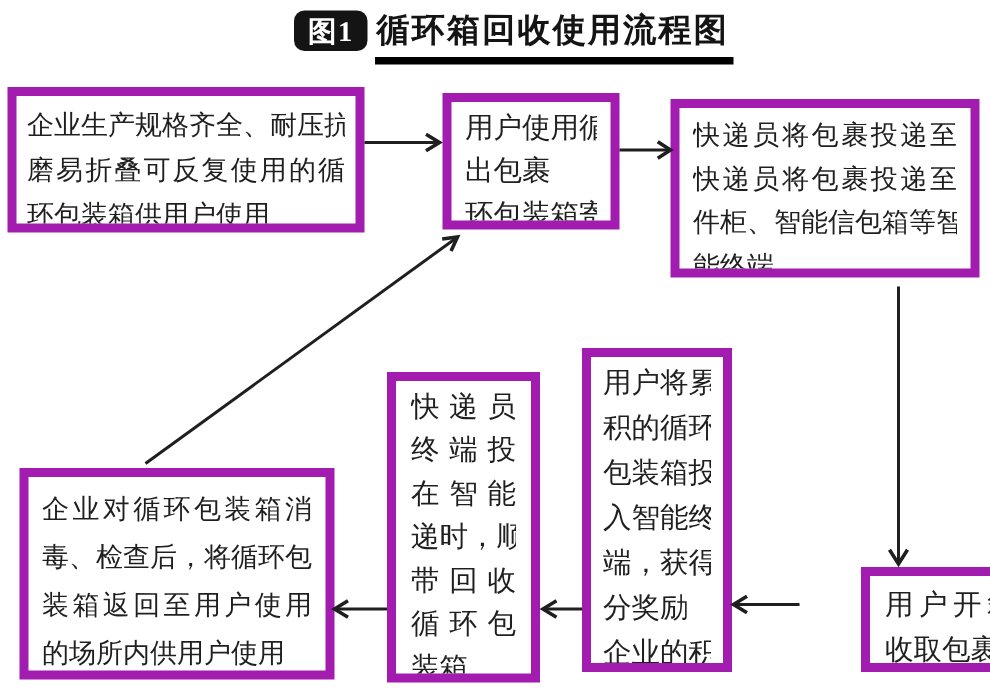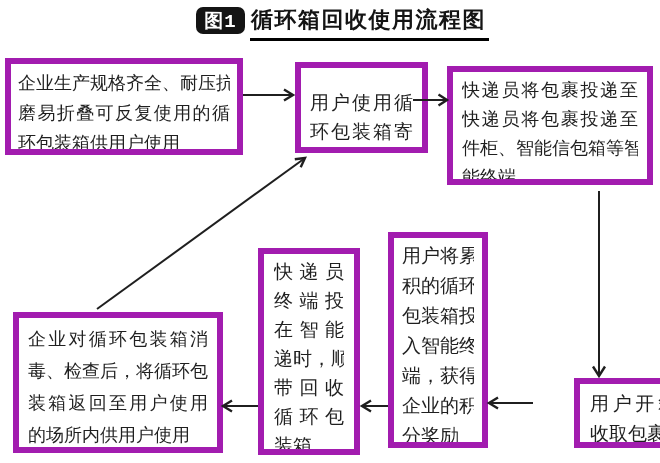--- a/index.html
+++ b/index.html
@@ -5,39 +5,39 @@
   html,body{margin:0;padding:0;background:#ffffff;}
   .canvas{
     position:relative;width:660px;height:463px;background:#ffffff;
     font-family:"Liberation Serif","DejaVu Serif",serif;color:#1f1f1f;overflow:hidden;
   }
   
   .fig-badge{
     position:absolute;left:196px;top:7px;width:49px;height:27px;
     background:#141414;color:#ffffff;border-radius:7px;
     display:flex;align-items:center;justify-content:center;
-    font-family:Liberation Mono, monospace;
+    font-family:Liberation Serif, serif;
     font-weight:700;font-size:19px;letter-spacing:1px;
   }
   .fig-title{
     position:absolute;left:250px;top:5px;
     font-family:"Liberation Sans","DejaVu Sans",sans-serif;
     font-weight:700;font-size:22px;color:#141414;
-    letter-spacing:1.5px;border-bottom:3px solid #000000;padding:0 3px 3px 1px;
+    letter-spacing:1.5px;border-bottom:5px solid #000000;padding:0 3px 3px 1px;
     white-space:nowrap;
   }
   
   .box{
     position:absolute;border:6px solid #a21caf;background:#ffffff;
     box-sizing:border-box;overflow:hidden;
   }
   .box .ln{text-align:justify;text-align-last:justify;overflow:hidden;white-space:nowrap;}
   .box .ln.last{text-align-last:left;}
   .b-produce{left:5px;  top:58px; width:238px;height:97px; padding:4px 7px; font-size:18px;line-height:30px;}
-  .b-send   {left:295px;top:62px; width:133px;height:91px; padding:20px 9px; font-size:19px;line-height:29px;}
+  .b-send   {left:295px;top:62px; width:118px;height:91px; padding:3px 9px; font-size:19px;line-height:29px;}
   .b-deliver{left:447px;top:66px; width:206px;height:119px;padding:4px 9px; font-size:18px;line-height:29px;}
   .b-open   {left:533px;top:378px;width:119px;height:70px; padding:5px 10px;font-size:19px;line-height:30px;margin-left:41px;}
   .b-deposit{left:388px;top:232px;width:100px;height:216px;padding:3px 8px; font-size:19px;line-height:30px;}
   .b-collect{left:258px;top:248px;width:102px;height:207px;padding:3px 10px;font-size:19px;line-height:29px;}
   .b-return {left:13px; top:312px;width:210px;height:141px;padding:5px 9px; font-size:18px;line-height:32px;}
   
   .arrows{position:absolute;left:0;top:0;width:660px;height:463px;pointer-events:none;}
   .arrows line{stroke:#1f1f1f;stroke-width:2;}
   .arrows path{stroke:#1f1f1f;stroke-width:2.4;fill:none;stroke-linejoin:miter;}
 </style>
@@ -50,44 +50,44 @@
   <span class="fig-title">循环箱回收使用流程图</span>
 
   <div class="box b-produce">
     <div class="ln">企业生产规格齐全、耐压抗</div>
     <div class="ln">磨易折叠可反复使用的循</div>
     <div class="ln last">环包装箱供用户使用</div>
   </div>
 
   <div class="box b-send">
     <div class="ln">用户使用循</div>
+    <div class="ln last">出包裹</div>
     <div class="ln">环包装箱寄</div>
-    <div class="ln last">出包裹</div>
   </div>
 
   <div class="box b-deliver">
     <div class="ln">快递员将包裹投递至</div>
     <div class="ln">快递员将包裹投递至</div>
     <div class="ln">件柜、智能信包箱等智</div>
     <div class="ln last">能终端</div>
   </div>
 
   <div class="box b-open">
     <div class="ln">用户开箱</div>
     <div class="ln last">收取包裹</div>
   </div>
 
   <div class="box b-deposit">
     <div class="ln">用户将累</div>
     <div class="ln">积的循环</div>
     <div class="ln">包装箱投</div>
     <div class="ln">入智能终</div>
     <div class="ln">端，获得</div>
+    <div class="ln last">分奖励</div>
     <div class="ln">企业的积</div>
-    <div class="ln last">分奖励</div>
   </div>
 
   <div class="box b-collect">
     <div class="ln">快递员</div>
     <div class="ln">终端投</div>
     <div class="ln">在智能</div>
     <div class="ln">递时，顺</div>
     <div class="ln">带回收</div>
     <div class="ln">循环包</div>
     <div class="ln last">装箱</div>

